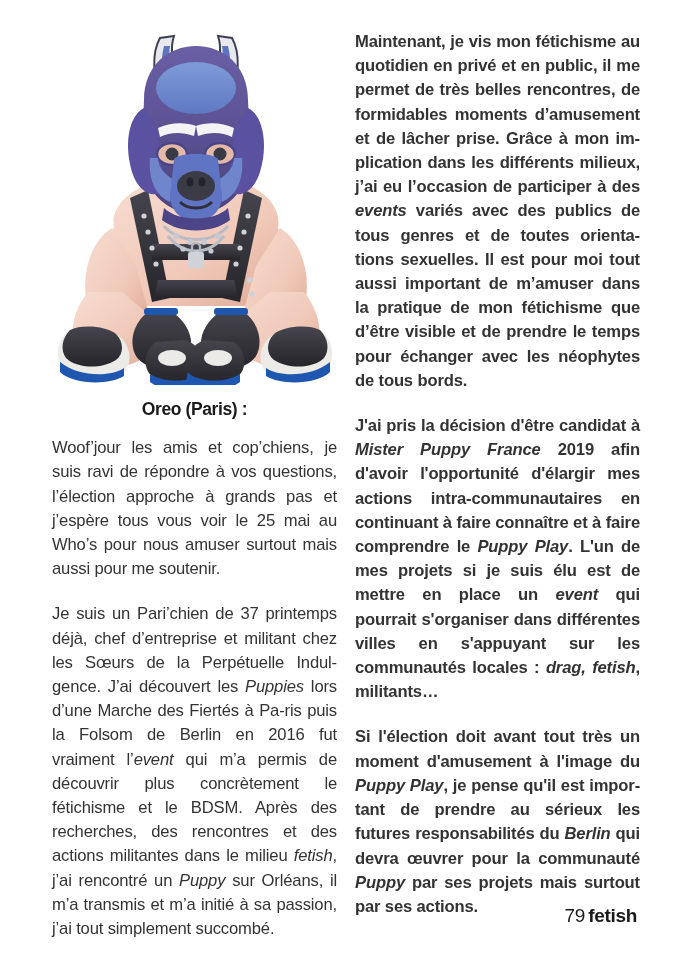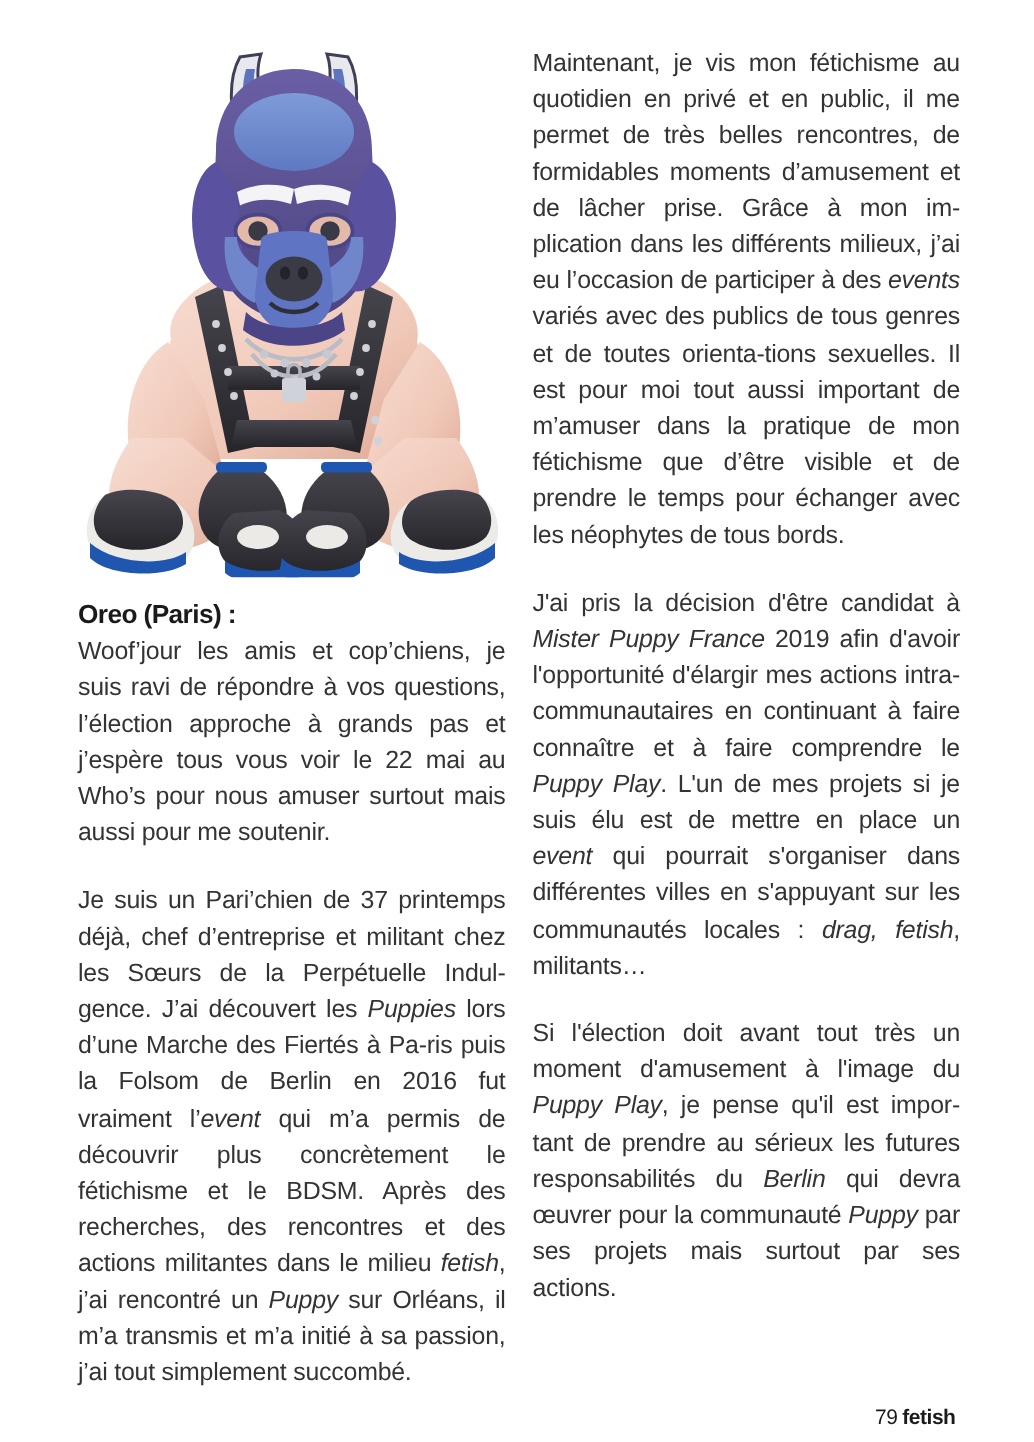--- a/index.html
+++ b/index.html
@@ -25,42 +25,43 @@
     background: #ffffff;
   }
 
   
   .col {
     position: absolute;
     top: 30px;
     width: 285px;
   }
   .col-left  { left: 52px; }
-  .col-right { left: 355px; }
+  .col-right { left: 355px; font-weight: bold; }
 
   
   .photo {
     position: relative;
     width: 285px;
     height: 355px;
     margin-bottom: 14px;
     background: #ffffff;
     overflow: hidden;
   }
   .photo svg { display: block; width: 100%; height: 100%; }
 
   
   .subject-name {
     font-family: "Liberation Sans Narrow", "Liberation Sans", sans-serif;
     font-weight: bold;
     font-size: 17.5px;
     letter-spacing: -0.4px;
     color: #1a1a1a;
     line-height: 1.15;
-    margin-bottom: 3px;
+    margin-bottom: 17px;
+    text-align: center;
   }
 
   
   p.body {
     font-size: 16.6px;
     line-height: 24.2px;
     text-align: justify;
     text-justify: inter-word;
     hyphens: manual;
     color: #333333;
@@ -68,22 +69,22 @@
     margin: 0 0 21px 0;
   }
   p.body:last-child { margin-bottom: 16px; }
 
   p.body em { font-style: italic; }
 
   
   .footer {
     position: absolute;
     right: 52px;
-    bottom: 9px;
-    font-size: 14px;
+    bottom: 34px;
+    font-size: 19px;
     color: #1a1a1a;
     white-space: nowrap;
     letter-spacing: -0.2px;
   }
   .footer .page-num { font-weight: normal; }
   .footer .brand {
     font-weight: bold;
     letter-spacing: -0.3px;
     margin-left: 3px;
   }
@@ -229,21 +230,21 @@
         <path d="M182 312 C194 320 196 338 186 346 C172 356 144 354 136 342
                  C130 330 138 316 152 310 Z" fill="url(#leatherG)"></path>
         <ellipse cx="166" cy="328" rx="14" ry="8" fill="#eceae6"></ellipse>
         <path d="M188 344 C172 354 144 352 136 342 L134 352 C146 362 176 362 188 352 Z" fill="#1f56b0"></path>
       </svg>
     </div>
 
     <h2 class="subject-name">Oreo (Paris) :</h2>
 
     <div>
-        <p class="body"><span>Woof’jour les amis et cop’chiens, je suis ravi de répondre à vos questions, l’élection approche à grands pas et j’espère tous vous voir le 22 mai au Who’s pour nous amuser surtout mais aussi pour me soutenir.</span></p>
+        <p class="body"><span>Woof’jour les amis et cop’chiens, je suis ravi de répondre à vos questions, l’élection approche à grands pas et j’espère tous vous voir le 25 mai au Who’s pour nous amuser surtout mais aussi pour me soutenir.</span></p>
         <p class="body"><span>Je suis un Pari’chien de 37 printemps déjà, chef d’entreprise et militant chez les Sœurs de la Perpétuelle Indul-gence. J’ai découvert les </span><em>Puppies</em><span> lors d’une Marche des Fiertés à Pa-ris puis la Folsom de Berlin en 2016 fut vraiment l’</span><em>event</em><span> qui m’a permis de découvrir plus concrètement le fétichisme et le BDSM. Après des recherches, des rencontres et des actions militantes dans le milieu </span><em>fetish</em><span>, j’ai rencontré un </span><em>Puppy</em><span> sur Orléans, il m’a transmis et m’a initié à sa passion, j’ai tout simplement succombé.</span></p>
       </div>
   </div>
 
   <div class="col col-right">
     <div>
         <p class="body"><span>Maintenant, je vis mon fétichisme au quotidien en privé et en public, il me permet de très belles rencontres, de formidables moments d’amusement et de lâcher prise. Grâce à mon im-plication dans les différents milieux, j’ai eu l’occasion de participer à des </span><em>events</em><span> variés avec des publics de tous genres et de toutes orienta-tions sexuelles. Il est pour moi tout aussi important de m’amuser dans la pratique de mon fétichisme que d’être visible et de prendre le temps pour échanger avec les néophytes de tous bords.</span></p>
         <p class="body"><span>J'ai pris la décision d'être candidat à </span><em>Mister Puppy France</em><span> 2019 afin d'avoir l'opportunité d'élargir mes actions intra-communautaires en continuant à faire connaître et à faire comprendre le </span><em>Puppy Play</em><span>. L'un de mes projets si je suis élu est de mettre en place un </span><em>event</em><span> qui pourrait s'organiser dans différentes villes en s'appuyant sur les communautés locales : </span><em>drag, fetish</em><span>, militants…</span></p>
         <p class="body"><span>Si l'élection doit avant tout très un moment d'amusement à l'image du </span><em>Puppy Play</em><span>, je pense qu'il est impor-tant de prendre au sérieux les futures responsabilités du </span><em>Berlin</em><span> qui devra œuvrer pour la communauté </span><em>Puppy</em><span> par ses projets mais surtout par ses actions.</span></p>
       </div>

